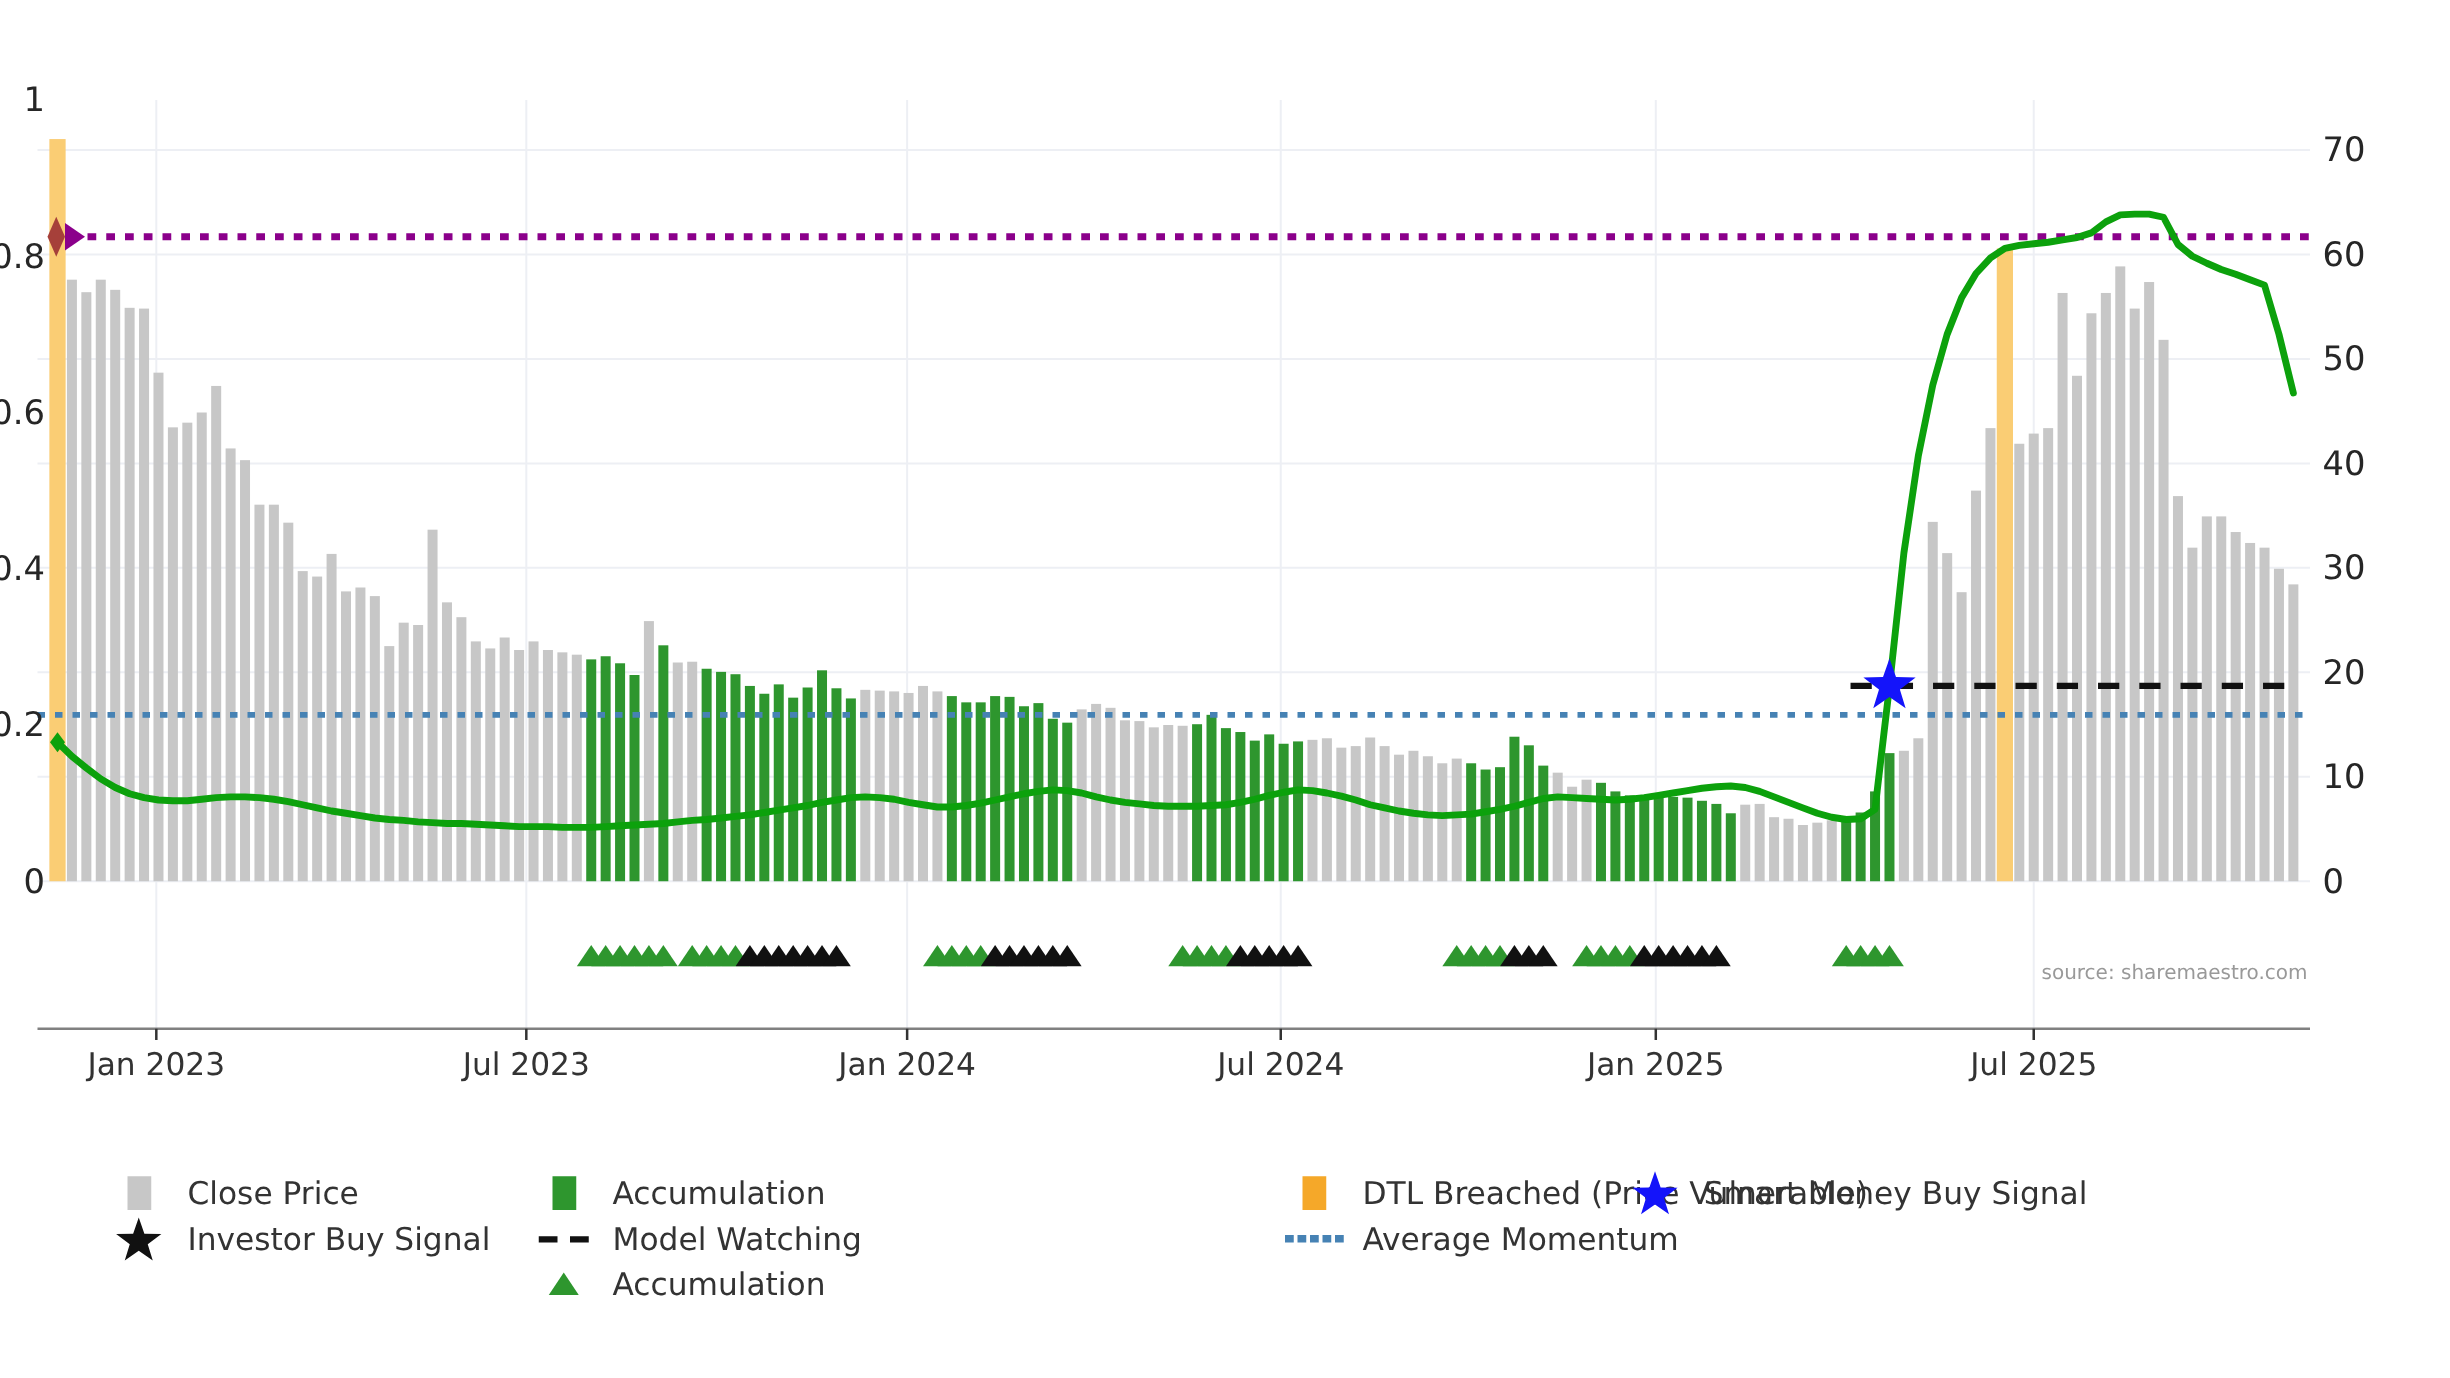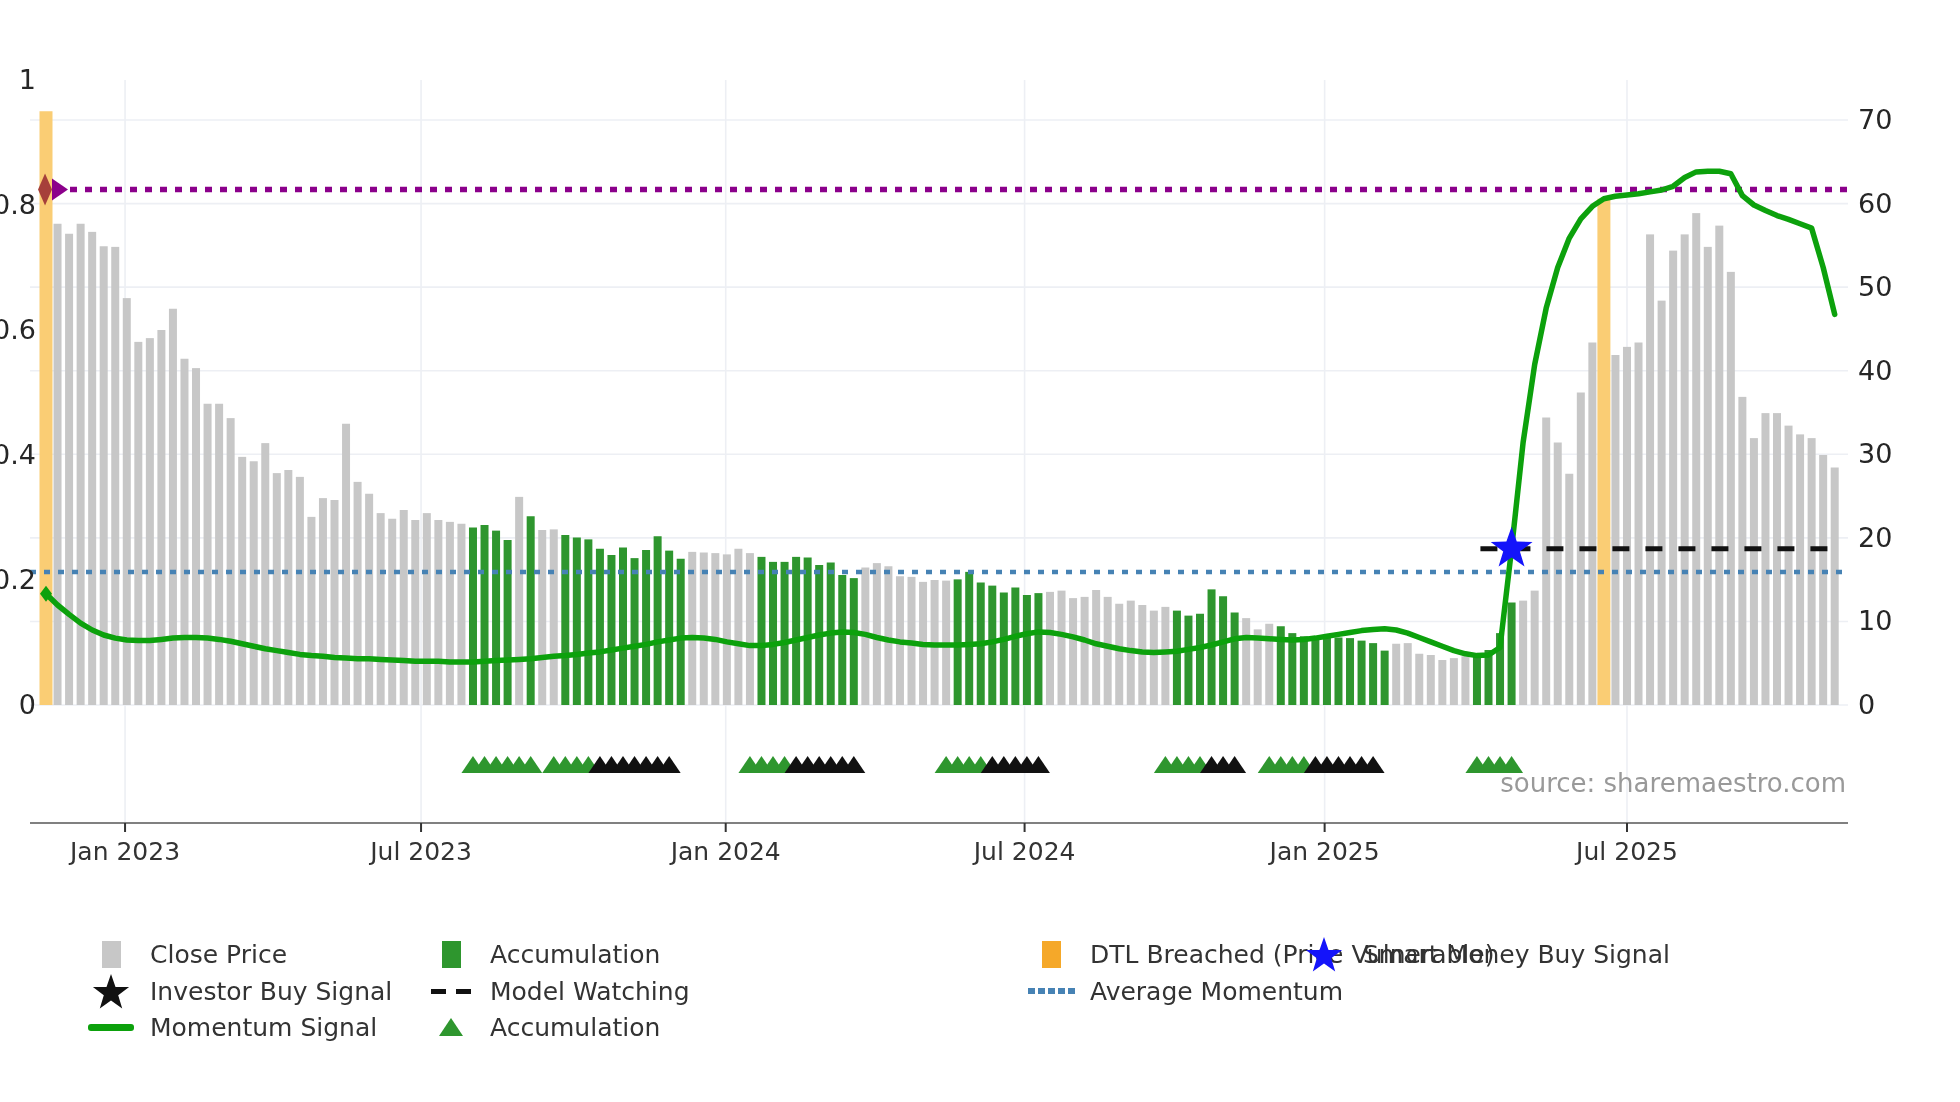--- a/index.html
+++ b/index.html
@@ -10,21 +10,21 @@
   .legend-item{position:absolute;display:flex;align-items:center;height:40px;}
   .legend-marker{width:58px;display:flex;justify-content:center;align-items:center;}
   .legend-label{font-size:25px;color:#333;margin-left:10px;white-space:nowrap;}
   .sw-square{width:19px;height:27px;}
   .sw-line{width:46px;height:7px;border-radius:3px;}
   .sw-dashes{display:flex;gap:10px;}
   .sw-dashes div{width:15px;height:5px;}
   .sw-dots{display:flex;gap:3px;}
   .sw-dots div{width:7px;height:6px;}
   .sw-tri{width:0;height:0;border-left:12px solid transparent;border-right:12px solid transparent;}
-  #source-note{position:absolute;right:114px;top:768px;font-size:26px;color:#999;}
+  #source-note{position:absolute;right:114px;top:768px;font-size:16px;color:#999;}
 </style>
 </head>
 <body>
 
 <div id="app">
   <svg id="chart-svg" width="1960" height="1102" viewBox="0 0 1960 1102">
       <g>
         <line x1="125.04899999999999" y1="80" x2="125.04899999999999" y2="823" stroke="#EDEFF4" stroke-width="1.6"></line>
         <line x1="421.04999999999995" y1="80" x2="421.04999999999995" y2="823" stroke="#EDEFF4" stroke-width="1.6"></line>
         <line x1="725.7059999999999" y1="80" x2="725.7059999999999" y2="823" stroke="#EDEFF4" stroke-width="1.6"></line>
@@ -342,26 +342,20 @@
           <div class="sw-dots">
             <div style="background: rgb(70, 130, 180);"></div>
             <div style="background: rgb(70, 130, 180);"></div>
             <div style="background: rgb(70, 130, 180);"></div>
             <div style="background: rgb(70, 130, 180);"></div>
             <div style="background: rgb(70, 130, 180);"></div>
           </div>
         </div>
         <div class="legend-label">Average Momentum</div>
       </div>
-      <div class="legend-item" style="left: 82px; top: 994px;">
-        <div class="legend-marker">
-          <div class="sw-line" style="background: rgb(12, 161, 12);"></div>
-        </div>
-        <div class="legend-label">Momentum Signal</div>
-      </div>
       <div class="legend-item" style="left: 422px; top: 994px;">
         <div class="legend-marker">
           <div class="sw-tri" style="border-bottom: 18px solid rgb(46, 150, 46);"></div>
         </div>
         <div class="legend-label">Accumulation</div>
       </div>
     </div>
   <div id="source-note">source: sharemaestro.com</div>
 </div>
 

